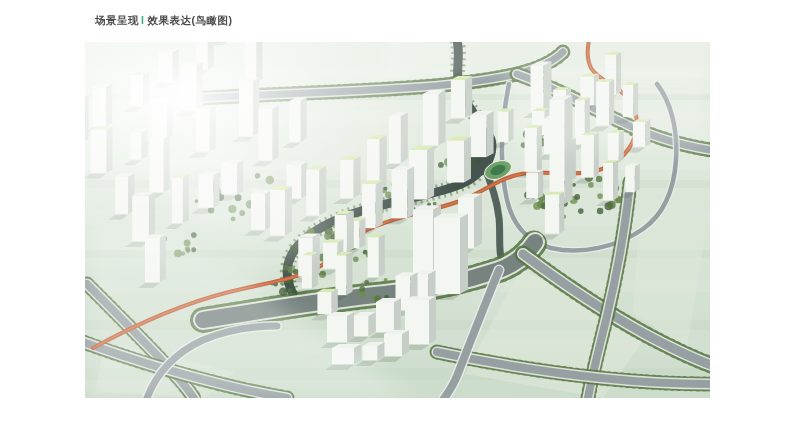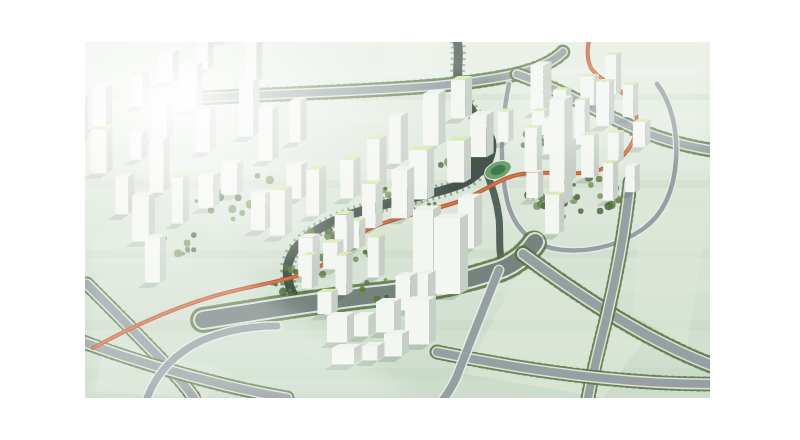--- a/index.html
+++ b/index.html
@@ -23,20 +23,23 @@
   .road-fill{stroke:var(--road-fill);fill:none;}
   .road-dark{stroke:var(--road-dark);fill:none;}
   .greenway-main{stroke:var(--greenway);fill:none;}
   .greenway-hi{stroke:var(--greenway-hi);fill:none;opacity:.8;}
 </style>
 </head>
 <body>
 
 <div class="slide">
 
+  <div class="header">
+    <span>场景呈现</span><span class="sep">I</span><span>效果表达(鸟瞰图)</span>
+  </div>
 
   <div class="scene-wrap">
     <svg id="scene" width="625" height="356" viewBox="0 0 625 356">
       <defs>
         <linearGradient id="groundGrad" x1="0" y1="0" x2="0" y2="1">
           <stop offset="0" stop-color="#e7eee4"></stop>
           <stop offset="1" stop-color="#ccdccb"></stop>
         </linearGradient>
         <radialGradient id="fogGrad" cx="14%" cy="16%" r="52%">
           <stop offset="0" stop-color="#ffffff" stop-opacity="0.97"></stop>

